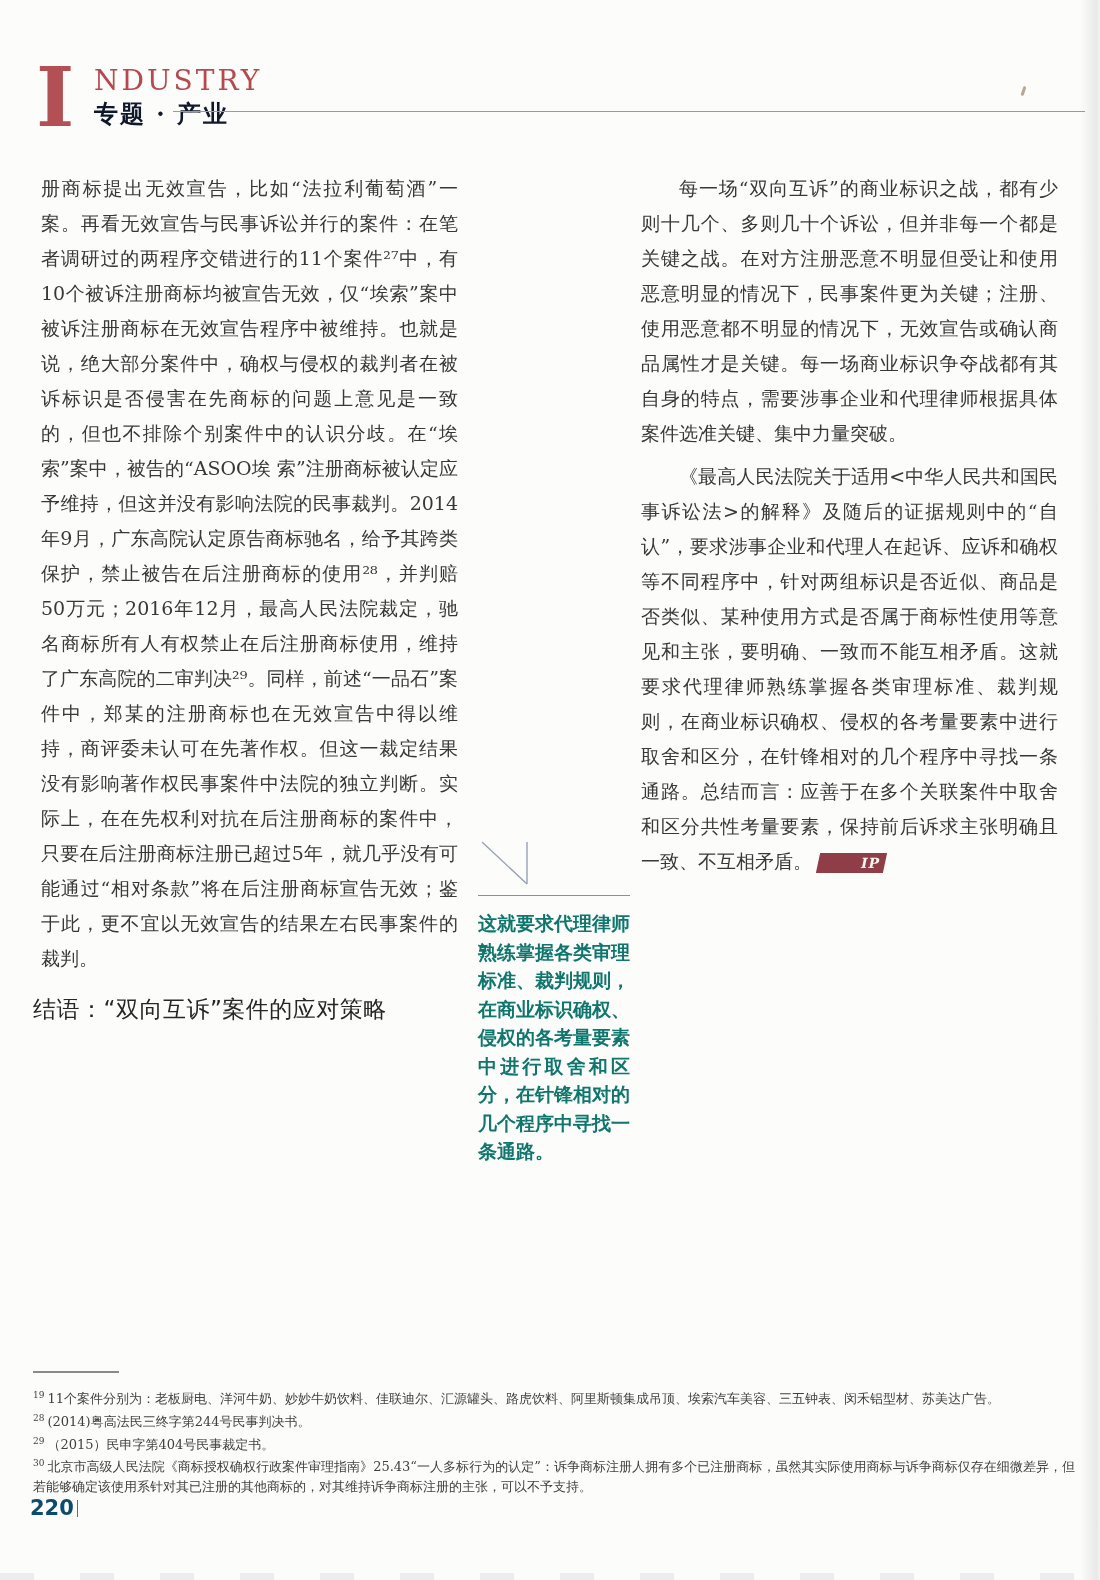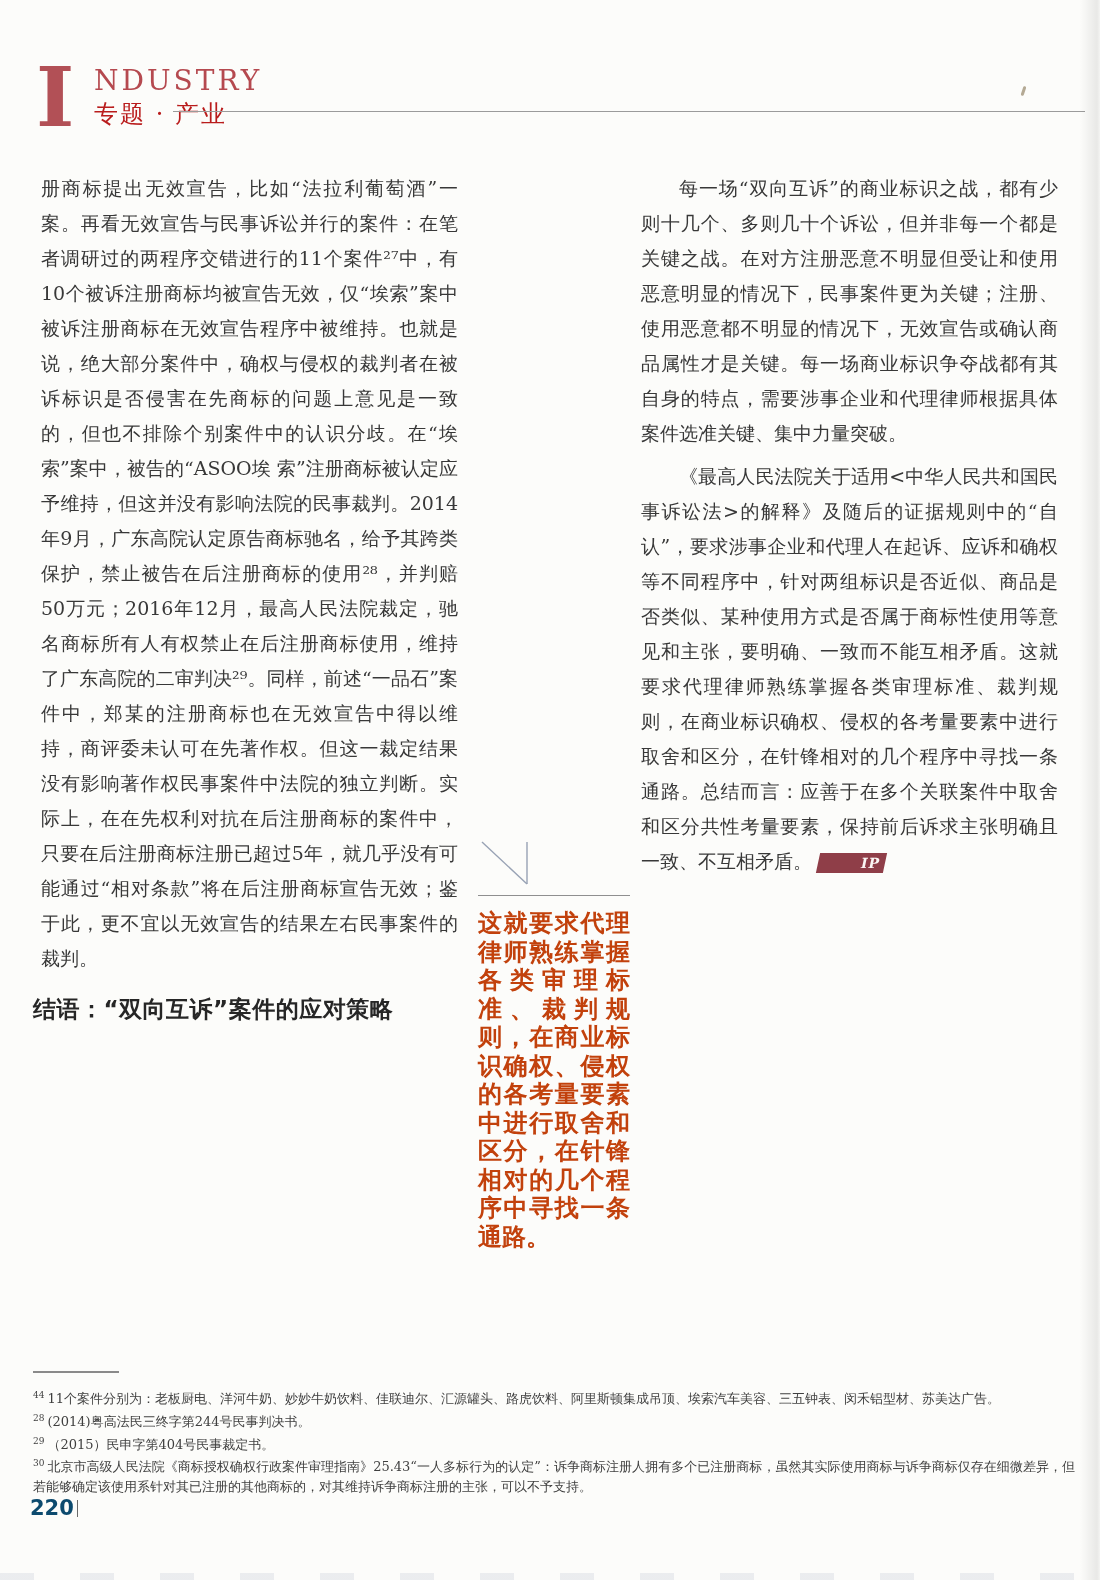--- a/index.html
+++ b/index.html
@@ -32,51 +32,51 @@
     color:#b25056;font-family:"DejaVu Serif","Liberation Serif",serif;
   }
   .title-en{
     position:absolute;left:94px;top:64px;
     font-size:28px;letter-spacing:3px;color:#b5494f;
     font-family:"DejaVu Serif","Liberation Serif",serif;
     text-align:right;
   }
   .title-zh{
     position:absolute;left:94px;top:98px;
-    font-size:24px;letter-spacing:2px;color:#b91c1c;
+    font-size:24px;letter-spacing:2px;color:#0f172a;font-weight:bold;
   }
   .header-rule{
     position:absolute;left:173px;top:111px;width:912px;height:1px;
     background:#9b9b9b;
   }
   
   .col-left{position:absolute;left:33px;top:163px;width:433px;}
   .col-right{position:absolute;left:633px;top:163px;width:433px;}
   .col-mid{position:absolute;left:478px;top:840px;width:152px;}
   .body-p{
     margin:8px;
     font-size:19px;line-height:35px;
     text-align:justify;text-justify:inter-ideograph;
     color:#383838;
   }
   .indent{text-indent:2em;}
   .section-heading{
     margin:18px 0 12px 0;
     font-family:"DejaVu Sans","Liberation Sans",sans-serif;
-    font-weight:700;font-size:23px;line-height:30px;color:#262626;
+    font-weight:400;font-size:23px;line-height:30px;color:#262626;
     letter-spacing:0.5px;
   }
   
   .arrow-icon{display:block;margin-left:2px;}
   .mid-rule{width:152px;height:1px;background:#8f8f8f;margin-top:7px;}
   .quote{
     margin:13px 0 0 0;
     font-family:"DejaVu Sans","Liberation Sans",sans-serif;
-    font-weight:700;font-size:24px;line-height:28.5px;
-    color:#c2410c;
+    font-weight:700;font-size:19px;line-height:28.5px;
+    color:#0f766e;
     text-align:justify;text-justify:inter-ideograph;
   }
   
   .ipmark{
     display:inline-block;
     background:#8f3e48;color:#fbf6f4;
     font-family:"DejaVu Serif","Liberation Serif",serif;
     font-weight:700;font-size:14px;line-height:16px;
     padding:2px 5px;margin-left:6px;
     transform:skewX(-12deg);
@@ -129,21 +129,21 @@
     <p class="quote">这就要求代理律师熟练掌握各类审理标准、裁判规则，在商业标识确权、侵权的各考量要素中进行取舍和区分，在针锋相对的几个程序中寻找一条通路。</p>
   </div>
 
   <div class="col-right">
     <p class="body-p indent">每一场“双向互诉”的商业标识之战，都有少则十几个、多则几十个诉讼，但并非每一个都是关键之战。在对方注册恶意不明显但受让和使用恶意明显的情况下，民事案件更为关键；注册、使用恶意都不明显的情况下，无效宣告或确认商品属性才是关键。每一场商业标识争夺战都有其自身的特点，需要涉事企业和代理律师根据具体案件选准关键、集中力量突破。</p>
     <p class="body-p indent"><span>《最高人民法院关于适用&lt;中华人民共和国民事诉讼法&gt;的解释》及随后的证据规则中的“自认”，要求涉事企业和代理人在起诉、应诉和确权等不同程序中，针对两组标识是否近似、商品是否类似、某种使用方式是否属于商标性使用等意见和主张，要明确、一致而不能互相矛盾。这就要求代理律师熟练掌握各类审理标准、裁判规则，在商业标识确权、侵权的各考量要素中进行取舍和区分，在针锋相对的几个程序中寻找一条通路。总结而言：应善于在多个关联案件中取舍和区分共性考量要素，保持前后诉求主张明确且一致、不互相矛盾。</span><span class="ipmark">IP</span></p>
   </div>
 
   <div class="fn-rule"></div>
   <div class="footnotes">
-    <p class="fn"><sup>44</sup><span>11个案件分别为：老板厨电、洋河牛奶、妙妙牛奶饮料、佳联迪尔、汇源罐头、路虎饮料、阿里斯顿集成吊顶、埃索汽车美容、三五钟表、闵禾铝型材、苏美达广告。</span></p>
+    <p class="fn"><sup>19</sup><span>11个案件分别为：老板厨电、洋河牛奶、妙妙牛奶饮料、佳联迪尔、汇源罐头、路虎饮料、阿里斯顿集成吊顶、埃索汽车美容、三五钟表、闵禾铝型材、苏美达广告。</span></p>
     <p class="fn"><sup>28</sup><span>(2014)粤高法民三终字第244号民事判决书。</span></p>
     <p class="fn"><sup>29</sup><span>（2015）民申字第404号民事裁定书。</span></p>
     <p class="fn"><sup>30</sup><span>北京市高级人民法院《商标授权确权行政案件审理指南》25.43“一人多标行为的认定”：诉争商标注册人拥有多个已注册商标，虽然其实际使用商标与诉争商标仅存在细微差异，但若能够确定该使用系针对其已注册的其他商标的，对其维持诉争商标注册的主张，可以不予支持。</span></p>
   </div>
 
   <div class="page-number"><span>220</span><span class="page-number-bar"></span></div>
 
   <div class="bottom-strip"></div>
   <div class="edge-shadow"></div>
 

